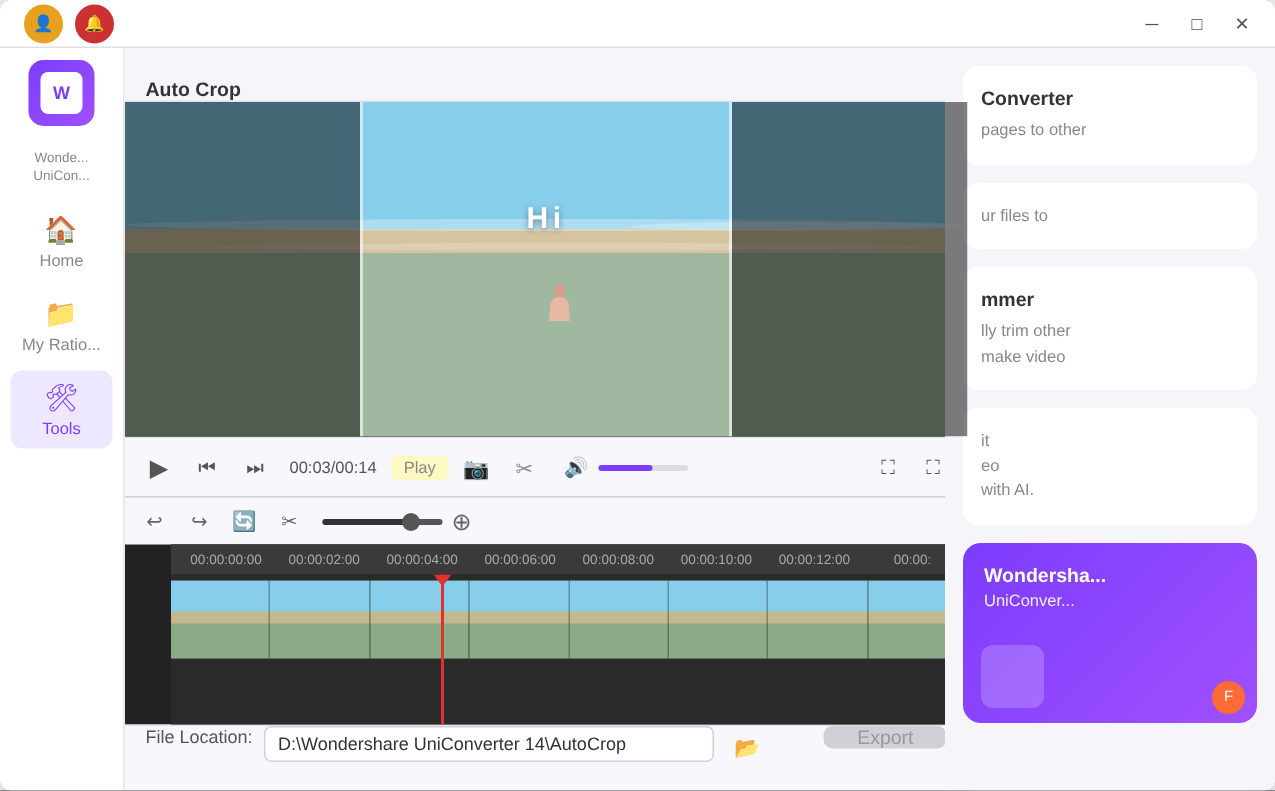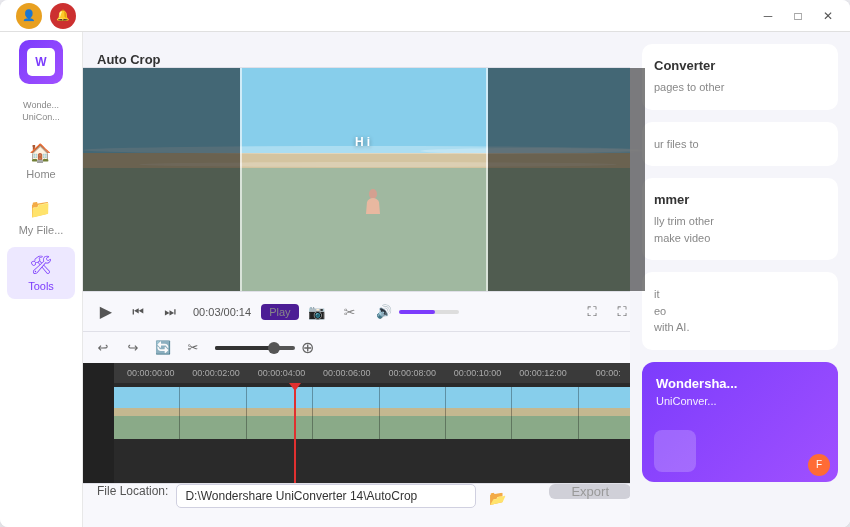--- a/index.html
+++ b/index.html
@@ -300,21 +300,21 @@
       width: 28%;
       background: rgba(0,0,0,0.5);
       z-index: 4;
     }
     .video-text-overlay {
       position: absolute;
       top: 30%;
       left: 0; right: 0;
       text-align: center;
       color: white;
-      font-size: 12px;
+      font-size: 20px;
       font-weight: bold;
       z-index: 6;
       letter-spacing: 3px;
       text-shadow: 0 1px 4px rgba(0,0,0,0.4);
     }
 
     
     .video-controls {
       height: 40px;
       background: #f8f8fc;
@@ -358,21 +358,21 @@
       border-radius: 2px;
     }
     .fullscreen-btns {
       margin-left: auto;
       display: flex;
       gap: 4px;
     }
     .play-label {
       font-size: 11px;
       color: #888;
-      background: #4c1d95;
+      background: #fef9c3;
       padding: 2px 8px;
       border-radius: 4px;
     }
     .snap-btn {
       font-size: 14px;
       color: #888;
       cursor: pointer;
     }
 
     
@@ -742,21 +742,21 @@
       <div style="font-size:9px;color:#888;text-align:center;line-height:1.3;margin-bottom:12px;">
         <div>Wonde...</div>
         <div>UniCon...</div>
       </div>
       <div class="sidebar-item">
         <span class="sidebar-item-icon">🏠</span>
         <span class="sidebar-item-label">Home</span>
       </div>
       <div class="sidebar-item">
         <span class="sidebar-item-icon">📁</span>
-        <span class="sidebar-item-label">My File...</span>
+        <span class="sidebar-item-label">My Ratio...</span>
       </div>
       <div class="sidebar-item active">
         <span class="sidebar-item-icon">🛠</span>
         <span class="sidebar-item-label">Tools</span>
       </div>
     </div>
 
     <div class="content-area">
 
       <div class="bg-panel">

